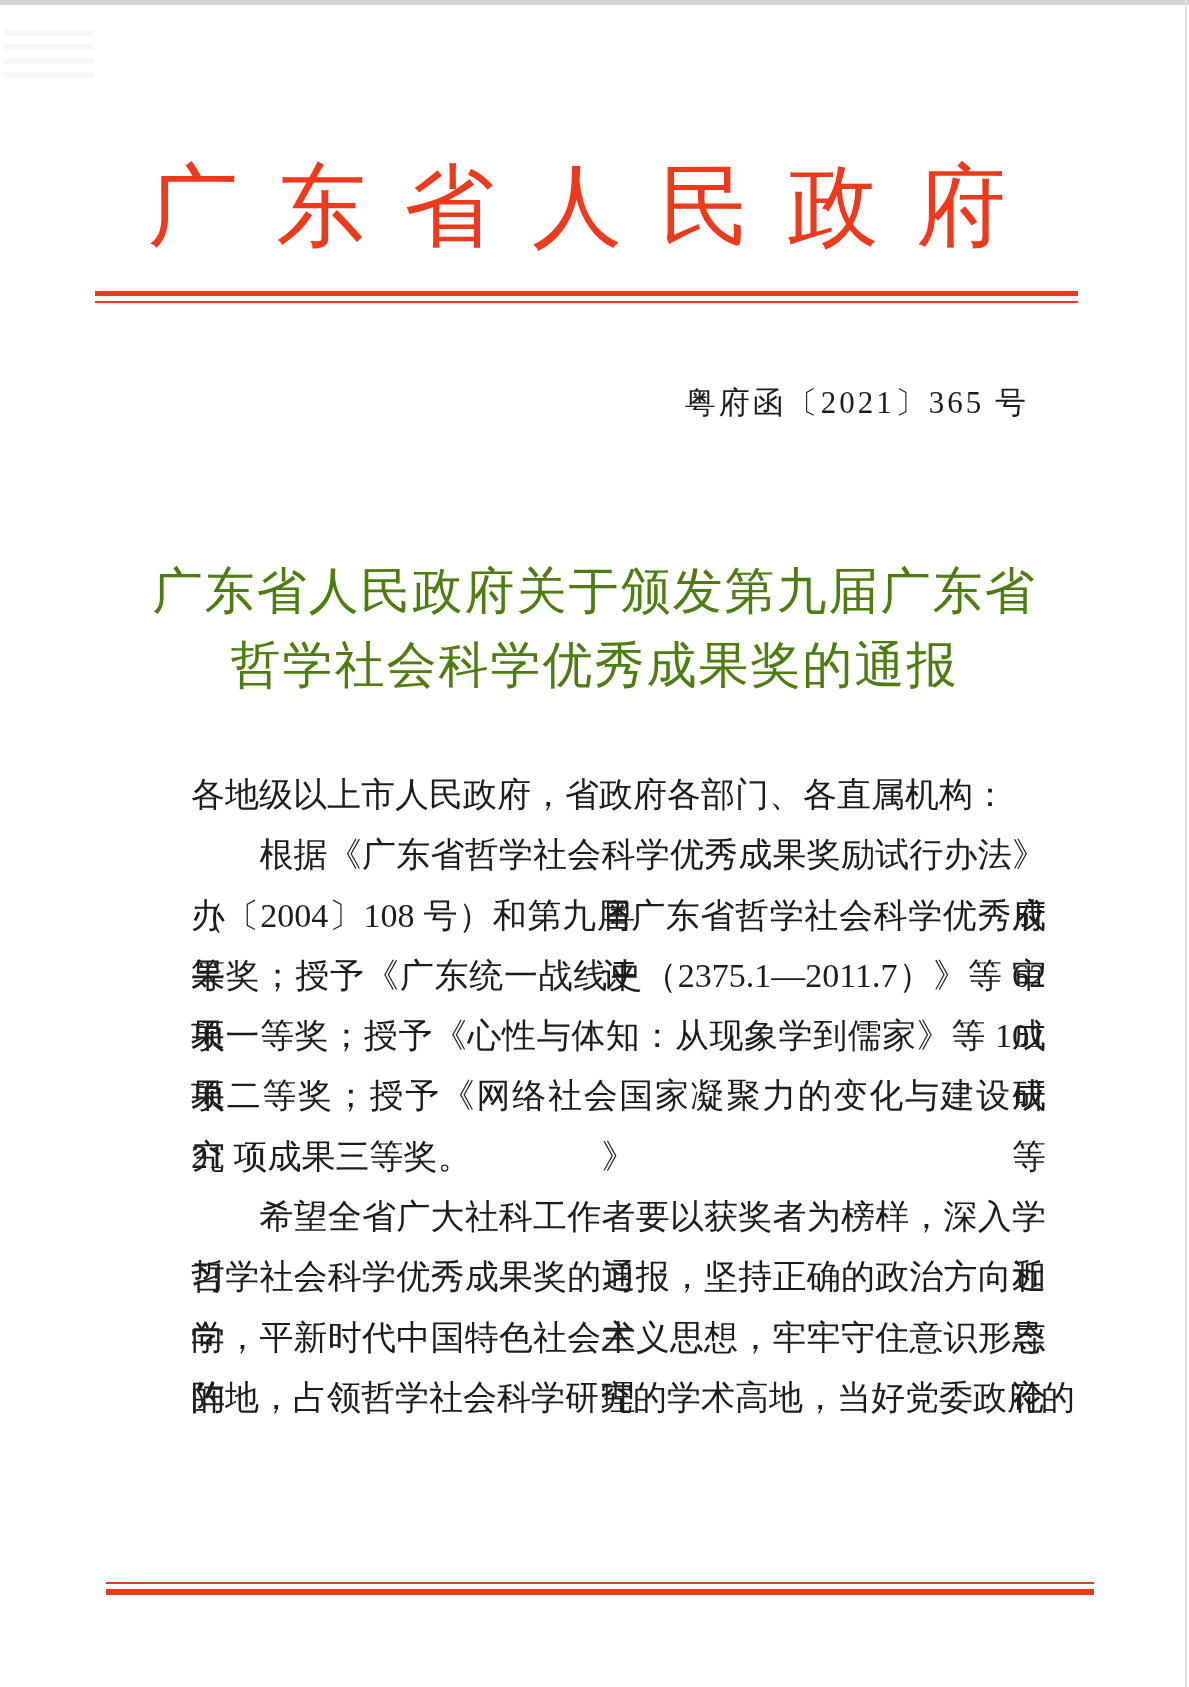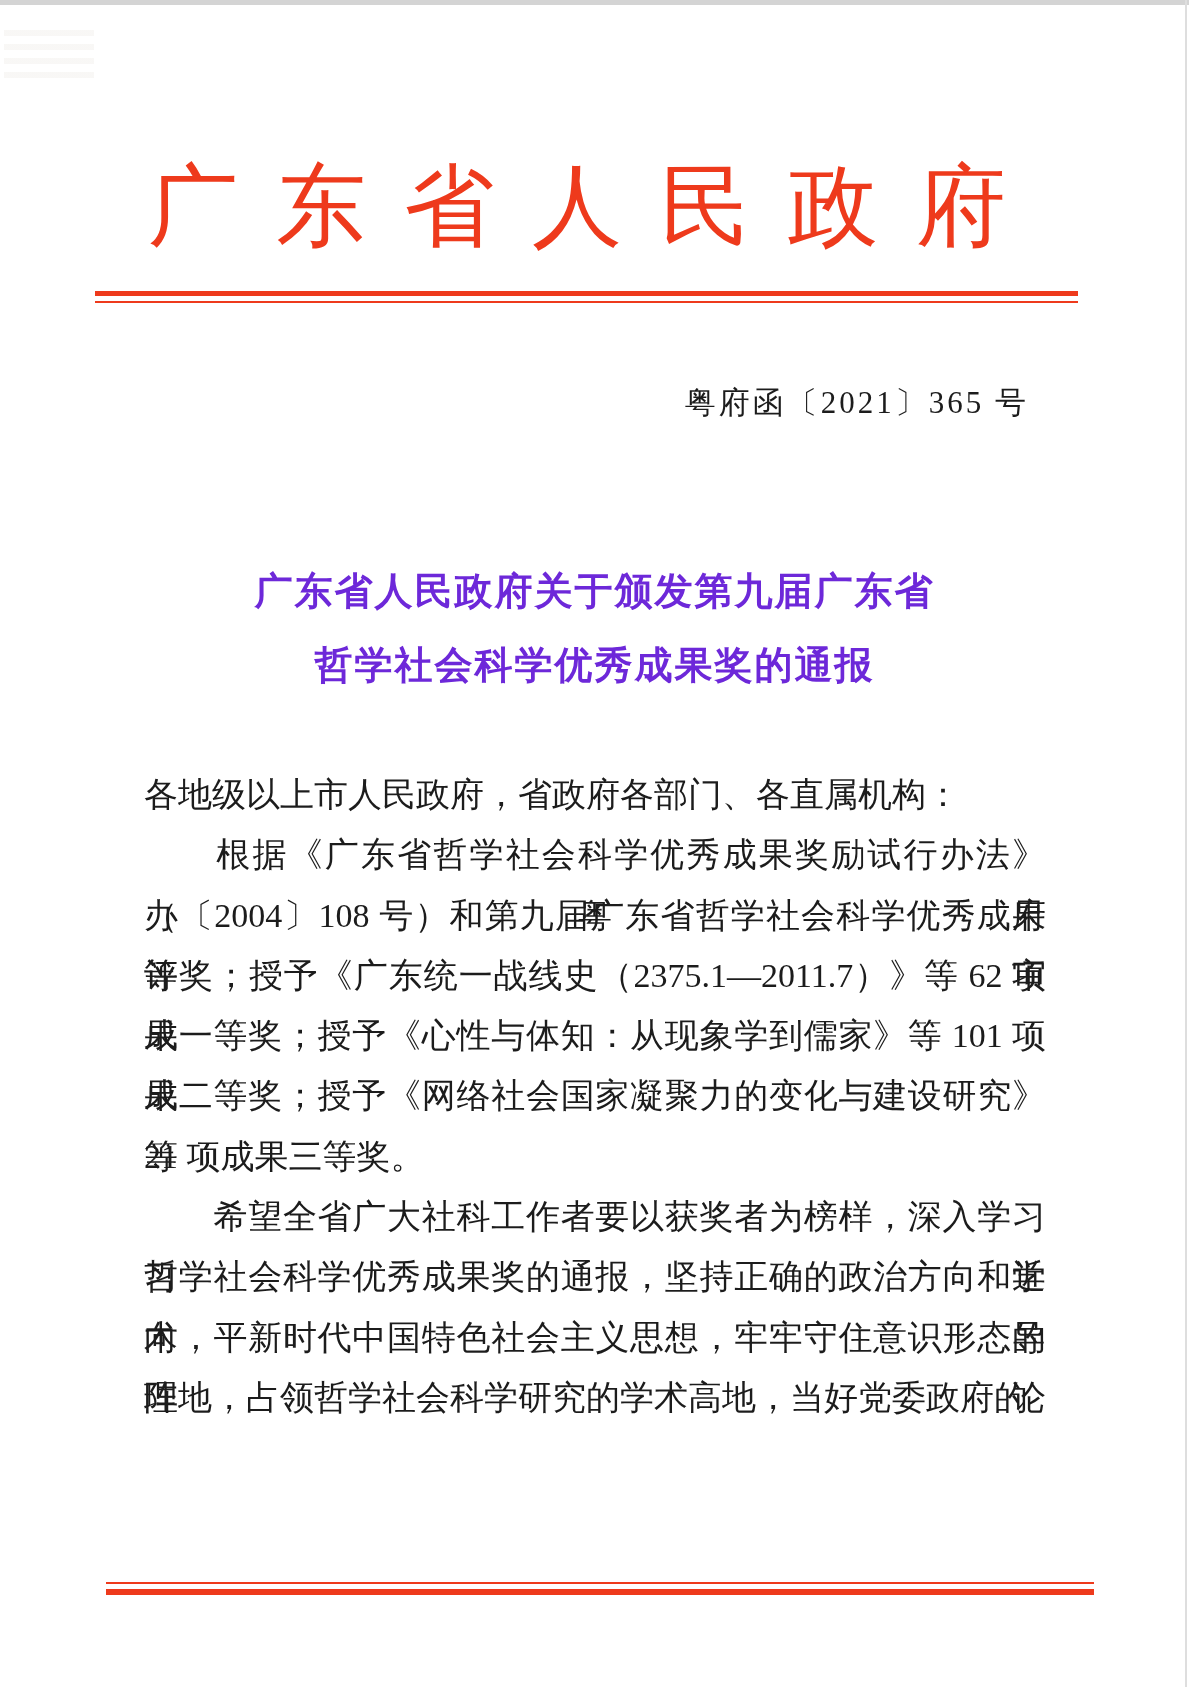--- a/index.html
+++ b/index.html
@@ -63,39 +63,40 @@
     letter-spacing: 3px;
     white-space: nowrap;
     color: #1c1c1c;
   }
   .doc-title {
     position: absolute;
     left: 0;
     top: 554px;
     width: 100%;
     text-align: center;
-    font-weight: 700;
-    font-size: 38px;
+    font-weight: 400;
+    font-size: 50px;
     line-height: 74px;
     letter-spacing: 2px;
-    color: #6d28d9;
+    color: #4d7c0f;
   }
   .body-text {
     position: absolute;
     left: 144px;
     top: 765px;
     width: 902px;
     font-size: 34px;
     line-height: 60.3px;
     color: #1c1c1c;
   }
   .line {
     height: 60.3px;
     white-space: nowrap;
     text-align: left;
+    margin-left: 47px;
   }
   .line.jl {
     white-space: normal;
     text-align: justify;
     text-align-last: justify;
   }
 </style>
 </head>
 <body>
 

